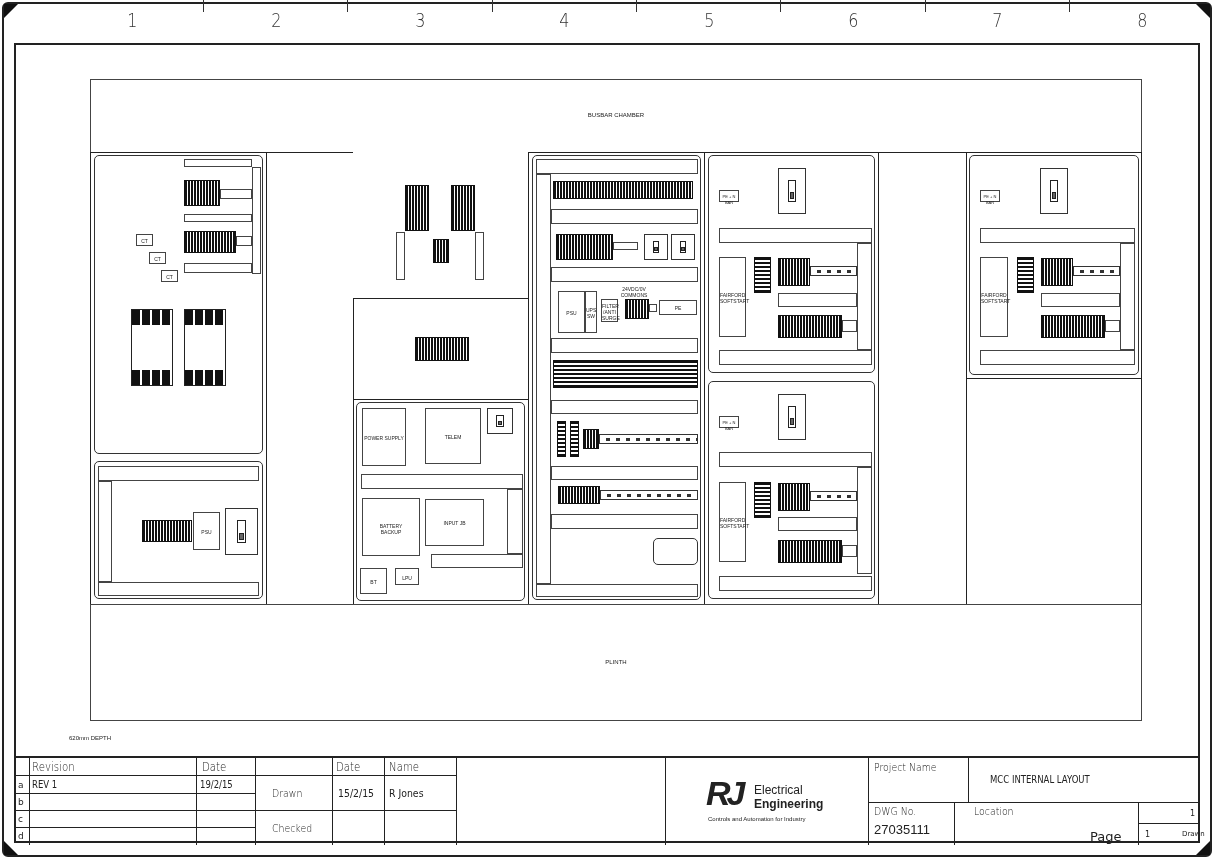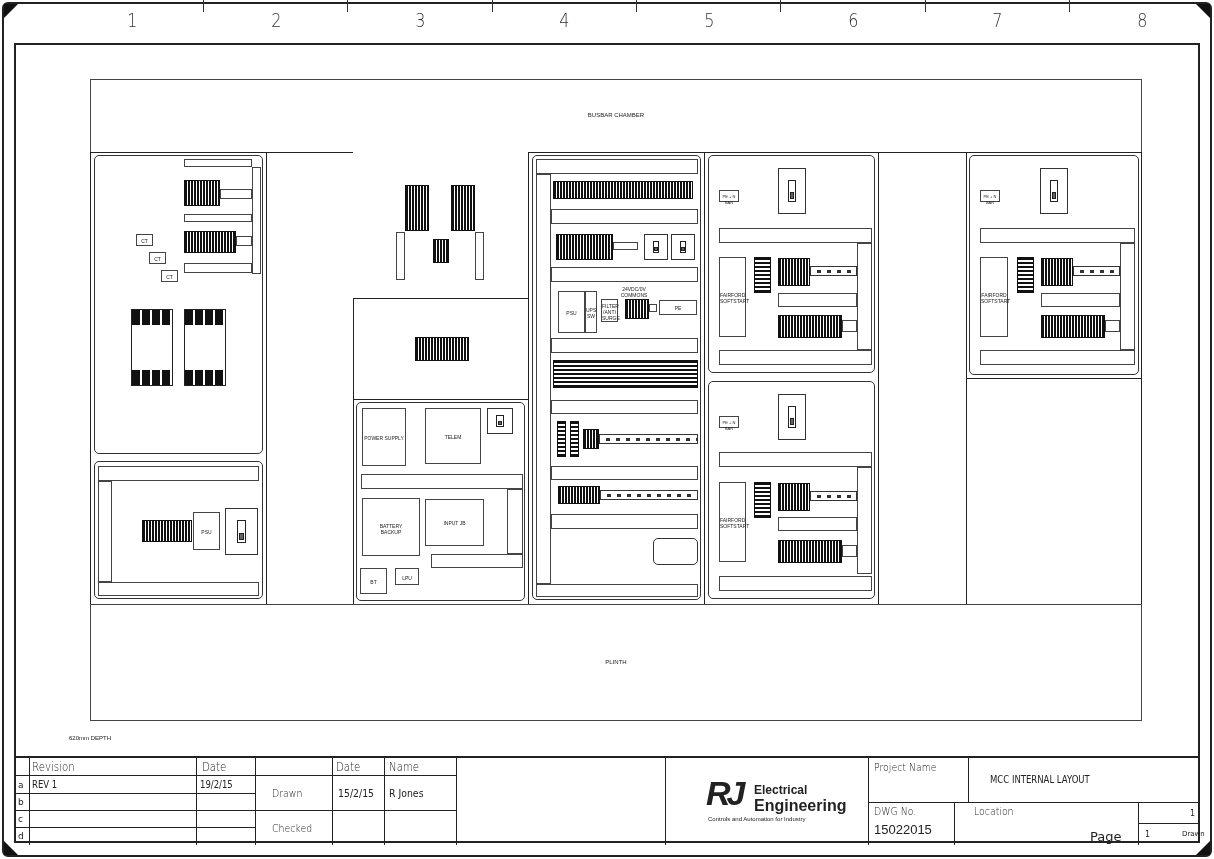--- a/index.html
+++ b/index.html
@@ -295,26 +295,26 @@
   <div class="txt cad" style="left:18px;top:21px;font-size:10px;">REV 1</div>
   <div class="txt cad" style="left:186px;top:21px;font-size:10px;">19/2/15</div>
   <div class="txt cad" style="left:258px;top:29px;font-size:11px;font-weight:200;">Drawn</div>
   <div class="txt cad" style="left:322px;top:2px;font-size:12px;font-weight:200;">Date</div>
   <div class="txt cad" style="left:375px;top:2px;font-size:12px;font-weight:200;">Name</div>
   <div class="txt cad" style="left:324px;top:29px;font-size:11px;">15/2/15</div>
   <div class="txt cad" style="left:375px;top:29px;font-size:11px;">R Jones</div>
   <div class="txt cad" style="left:258px;top:64px;font-size:11px;font-weight:200;">Checked</div>
 
   <div class="txt" style="left:692px;top:16px;font-size:34px;font-weight:bold;font-style:italic;letter-spacing:-4px;font-family:'Liberation Sans',sans-serif;">RJ</div>
-  <div class="txt" style="left:740px;top:25px;font-size:12px;font-weight:bold;font-family:'Liberation Sans',sans-serif;">Electrical</div>
-  <div class="txt" style="left:740px;top:39px;font-size:16px;font-weight:bold;font-family:'Liberation Sans',sans-serif;">Engineering</div>
+  <div class="txt" style="left:740px;top:25px;font-size:12px;font-weight:normal;font-family:'Liberation Sans',sans-serif;">Electrical</div>
+  <div class="txt" style="left:740px;top:39px;font-size:12px;font-weight:bold;font-family:'Liberation Sans',sans-serif;">Engineering</div>
   <div class="txt" style="left:694px;top:58px;font-size:6px;font-family:'Liberation Sans',sans-serif;">Controls and Automation for Industry</div>
 
   <div class="txt cad" style="left:860px;top:3px;font-size:11px;font-weight:200;">Project Name</div>
   <div class="txt cad" style="left:976px;top:16px;font-size:10px;">MCC INTERNAL LAYOUT</div>
   <div class="txt cad" style="left:860px;top:47px;font-size:11px;font-weight:200;">DWG No.</div>
-  <div class="txt" style="left:860px;top:64px;font-size:13px;font-family:'Liberation Sans',sans-serif;">15022015</div>
+  <div class="txt" style="left:860px;top:64px;font-size:13px;font-family:'Liberation Sans',sans-serif;">27035111</div>
   <div class="txt cad" style="left:960px;top:47px;font-size:11px;font-weight:200;">Location</div>
   <div class="txt" style="left:1076px;top:51px;font-size:13px;margin-top:20px;">Page</div>
   <div class="txt" style="left:1176px;top:51px;font-size:8px;">1</div>
   <div class="txt" style="left:1131px;top:72px;font-size:8px;">1</div>
   <div class="txt" style="left:1168px;top:72px;font-size:7px;">Drawn</div>
 </div>
 
 </body></html>

